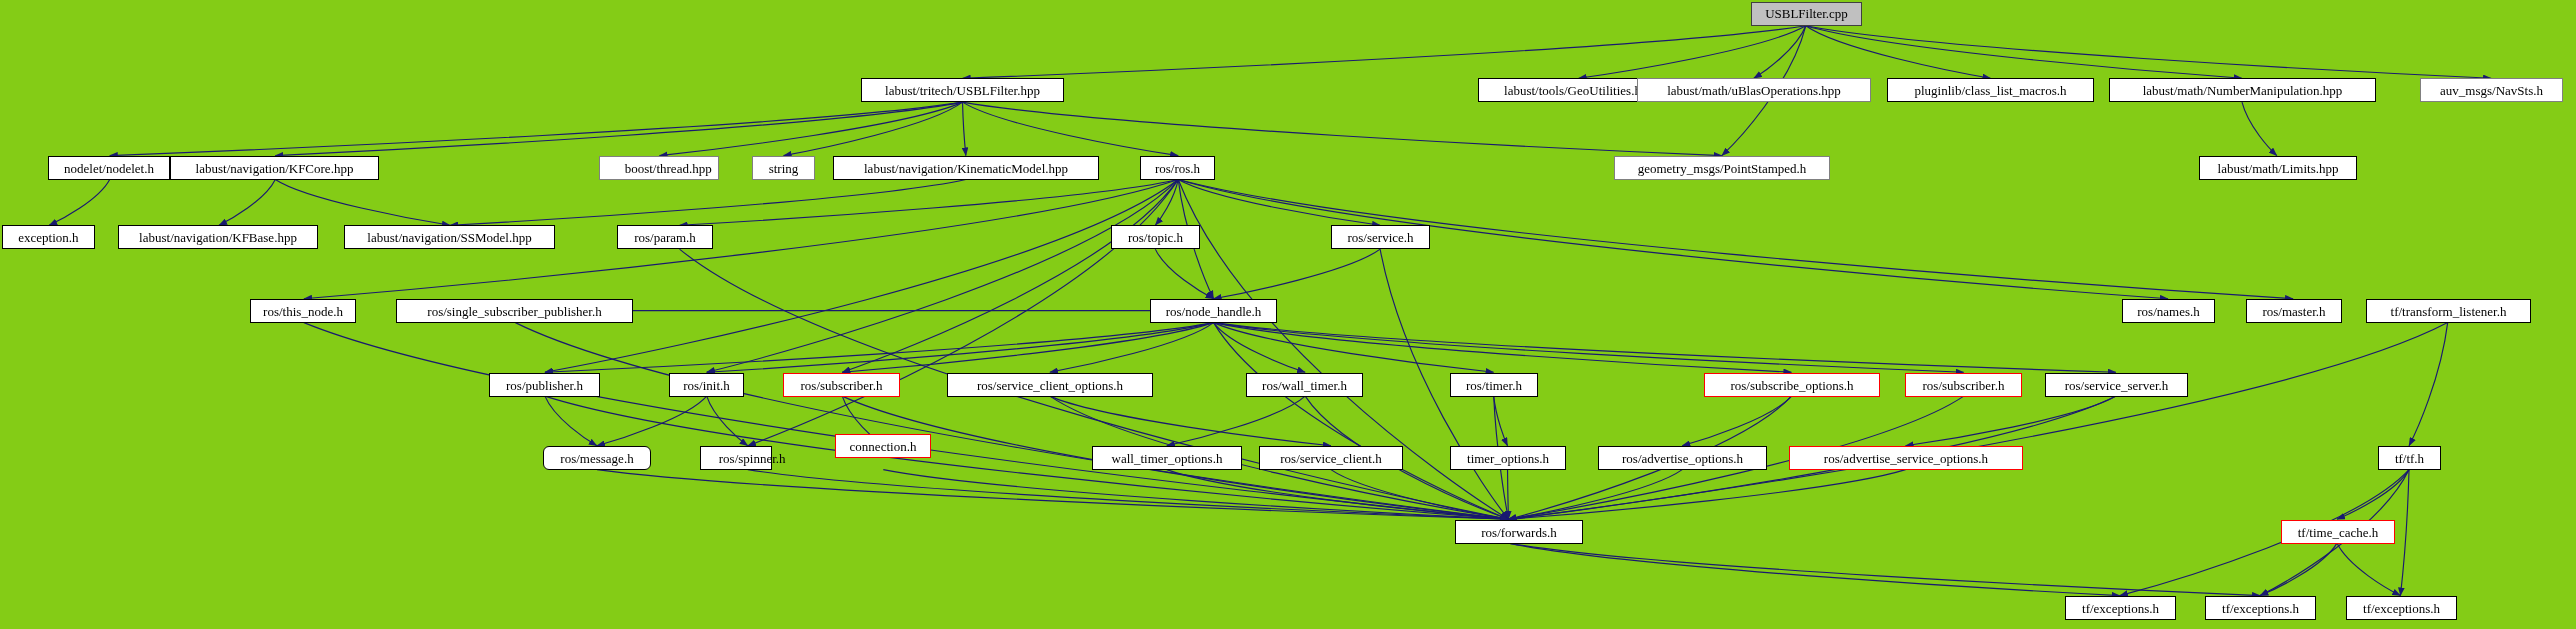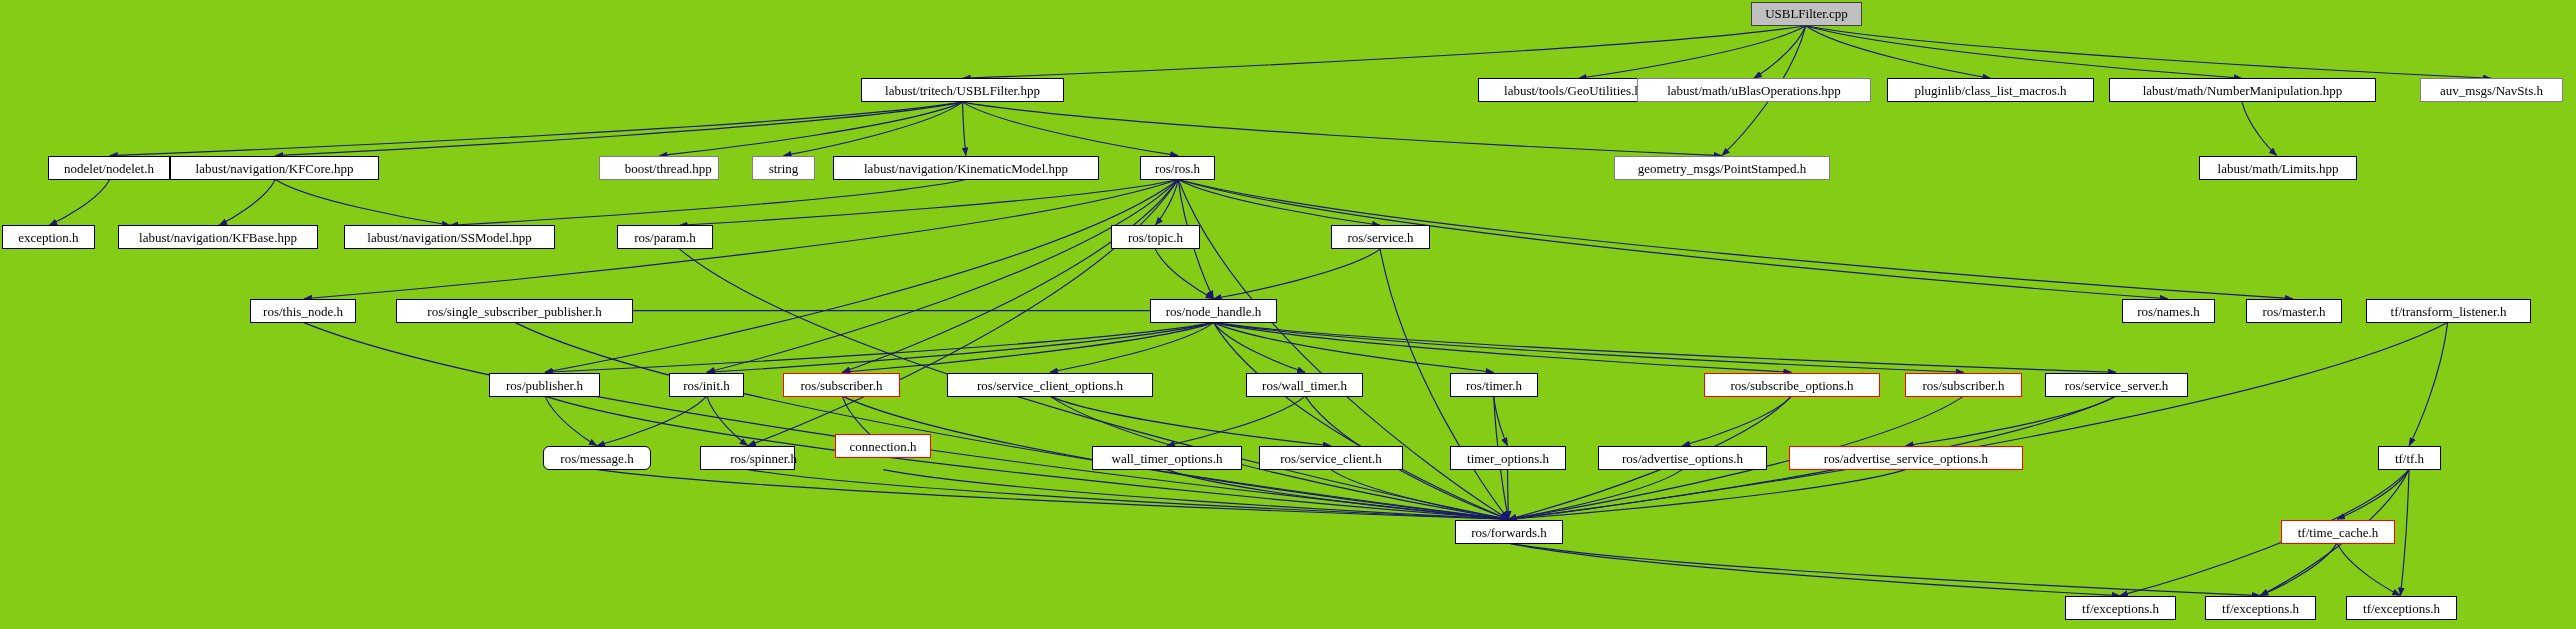--- a/index.html
+++ b/index.html
@@ -141,28 +141,28 @@
       <div class="node solid" style="left: 489px; top: 373px; width: 111px;">ros/publisher.h</div>
       <div class="node solid" style="left: 669px; top: 373px; width: 75px;">ros/init.h</div>
       <div class="node red" style="left: 783px; top: 373px; width: 117px;">ros/subscriber.h</div>
       <div class="node solid" style="left: 947px; top: 373px; width: 206px;">ros/service_client_options.h</div>
       <div class="node solid" style="left: 1246px; top: 373px; width: 117px;">ros/wall_timer.h</div>
       <div class="node solid" style="left: 1450px; top: 373px; width: 88px;">ros/timer.h</div>
       <div class="node red" style="left: 1704px; top: 373px; width: 176px;">ros/subscribe_options.h</div>
       <div class="node red" style="left: 1905px; top: 373px; width: 117px;">ros/subscriber.h</div>
       <div class="node solid" style="left: 2045px; top: 373px; width: 143px;">ros/service_server.h</div>
       <div class="node solid" style="left: 543px; top: 446px; width: 108px; border-radius: 6px;">ros/message.h</div>
-      <div class="node solid" style="left: 700px; top: 446px; width: 95px; padding-left: 38px;">ros/spinner.h</div>
+      <div class="node solid" style="left: 700px; top: 446px; width: 72px; padding-left: 38px;">ros/spinner.h</div>
       <div class="node red" style="left: 835px; top: 434px; width: 96px;">connection.h</div>
       <div class="node solid" style="left: 1092px; top: 446px; width: 150px;">wall_timer_options.h</div>
       <div class="node solid" style="left: 1259px; top: 446px; width: 144px;">ros/service_client.h</div>
       <div class="node solid" style="left: 1450px; top: 446px; width: 116px;">timer_options.h</div>
       <div class="node solid" style="left: 1598px; top: 446px; width: 169px;">ros/advertise_options.h</div>
       <div class="node red" style="left: 1789px; top: 446px; width: 234px;">ros/advertise_service_options.h</div>
       <div class="node solid" style="left: 2378px; top: 446px; width: 63px;">tf/tf.h</div>
-      <div class="node solid" style="left: 1455px; top: 520px; width: 108px;">ros/forwards.h</div>
+      <div class="node solid" style="left: 1455px; top: 520px; width: 128px;">ros/forwards.h</div>
       <div class="node red" style="left: 2281px; top: 520px; width: 114px;">tf/time_cache.h</div>
       <div class="node solid" style="left: 2065px; top: 596px; width: 111px;">tf/exceptions.h</div>
       <div class="node solid" style="left: 2205px; top: 596px; width: 111px;">tf/exceptions.h</div>
       <div class="node solid" style="left: 2346px; top: 596px; width: 111px;">tf/exceptions.h</div>
     </div>
 </div>
 
 
 </body></html>

